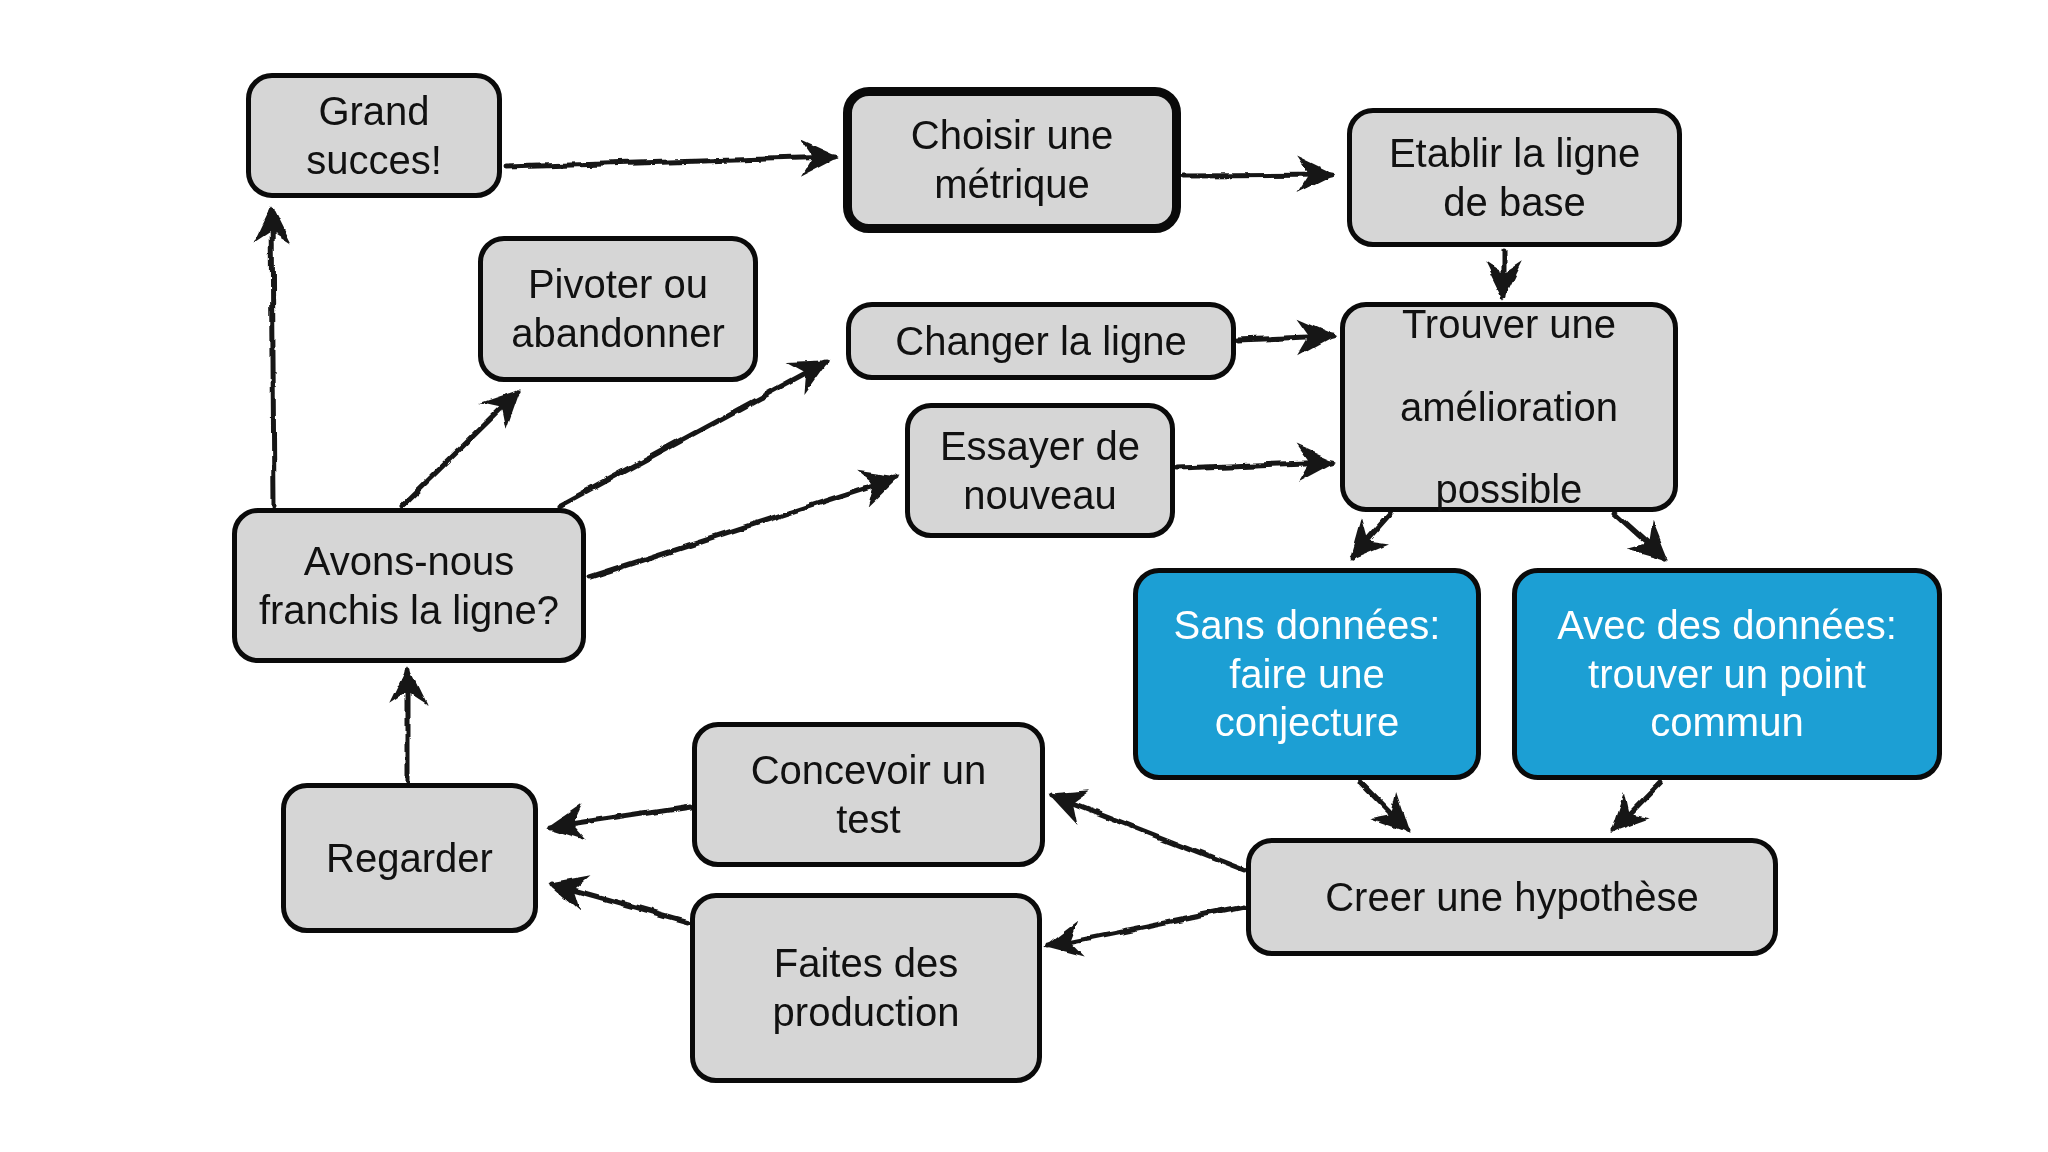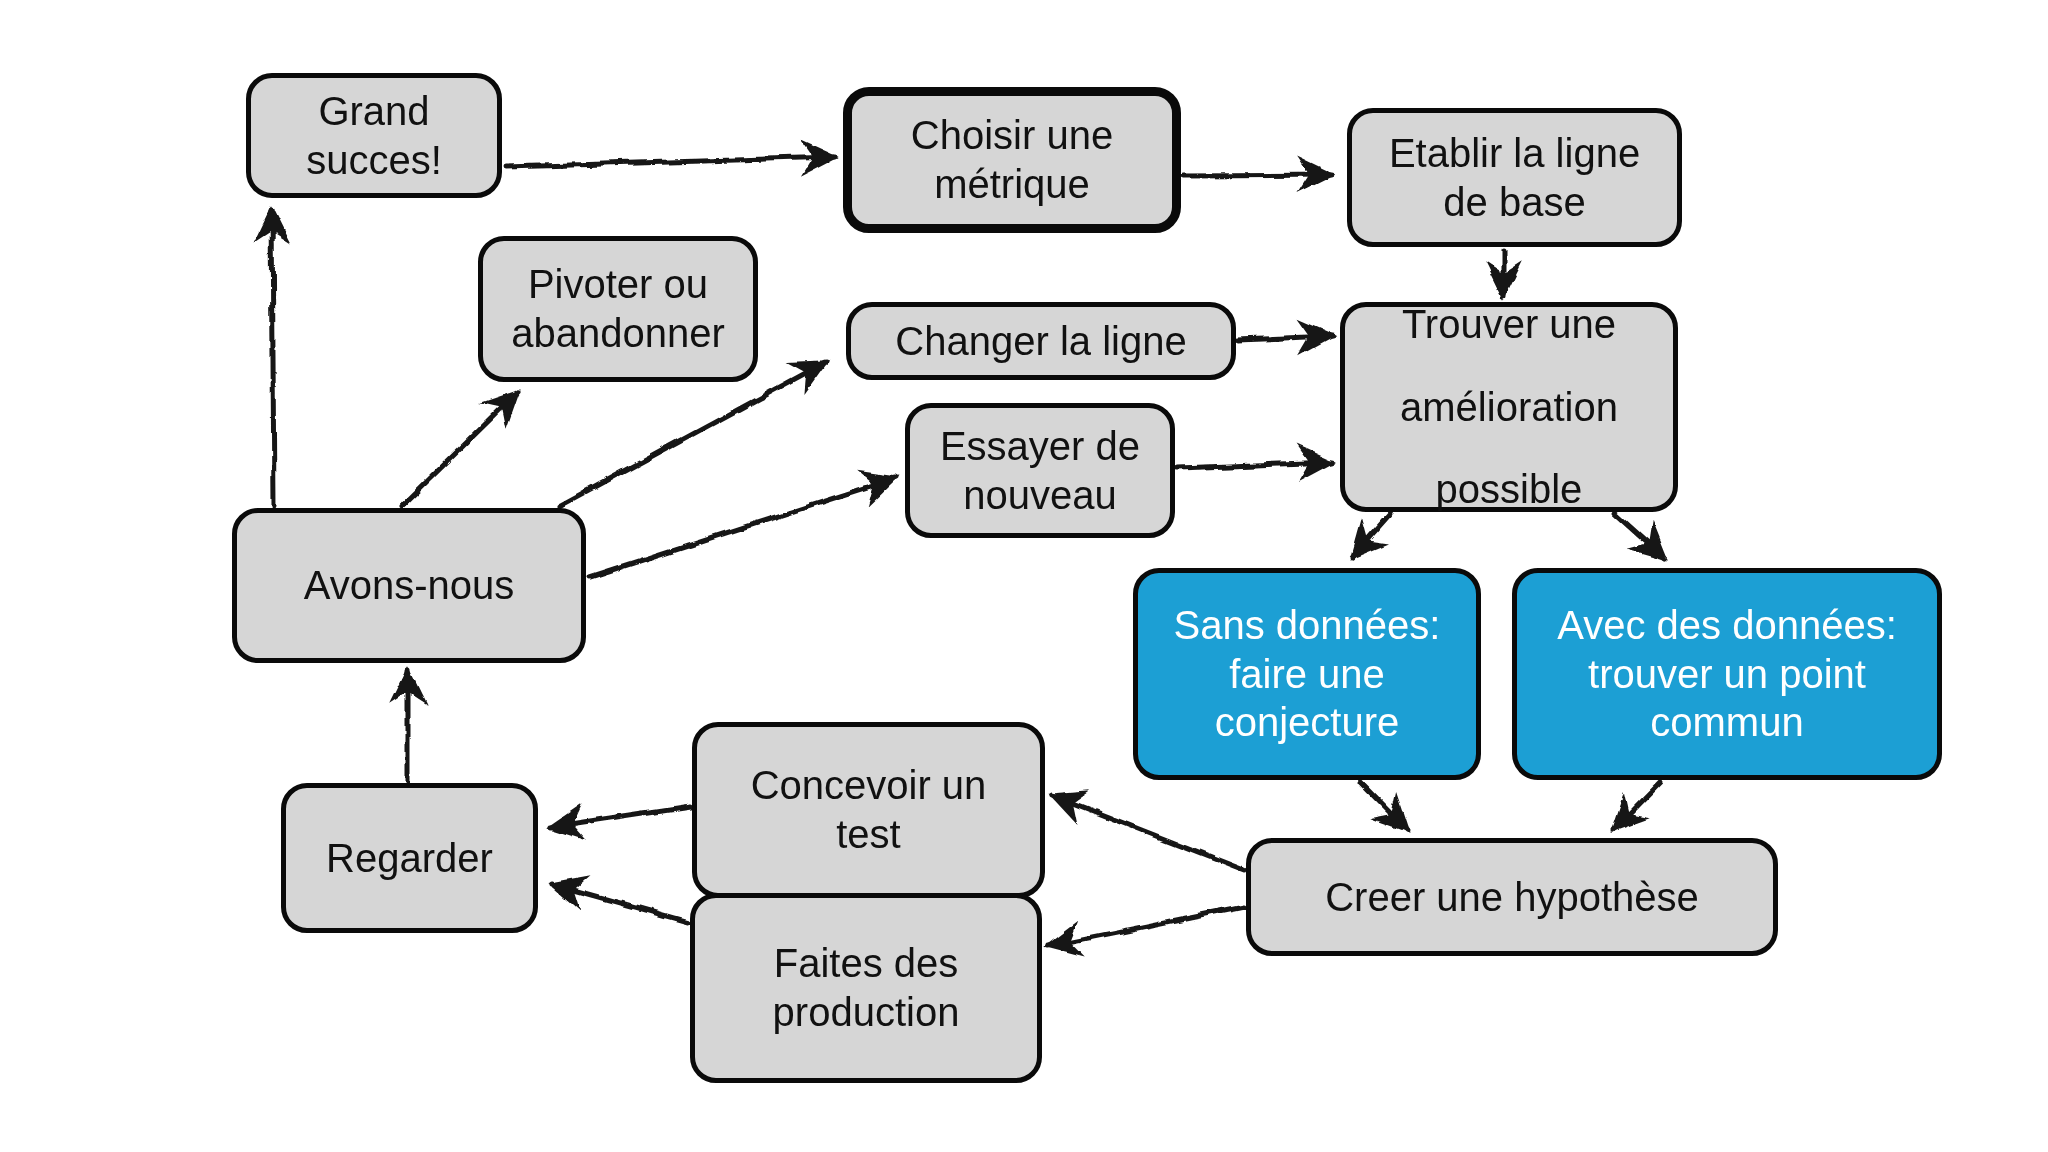--- a/index.html
+++ b/index.html
@@ -86,32 +86,33 @@
       <div class="nline">Essayer de</div>
       <div class="nline">nouveau</div>
     </div>
     <div class="node" style="left: 1340px; top: 302px; width: 338px; height: 210px; gap: 34px;">
       <div class="nline">Trouver une</div>
       <div class="nline">amélioration</div>
       <div class="nline">possible</div>
     </div>
     <div class="node" style="left: 232px; top: 508px; width: 354px; height: 155px;">
       <div class="nline">Avons-nous</div>
+      <div class="nline">franchis la ligne?</div>
     </div>
     <div class="node highlight" style="left: 1133px; top: 568px; width: 348px; height: 212px;">
       <div class="nline">Sans données:</div>
       <div class="nline">faire une</div>
       <div class="nline">conjecture</div>
     </div>
     <div class="node highlight" style="left: 1512px; top: 568px; width: 430px; height: 212px;">
       <div class="nline">Avec des données:</div>
       <div class="nline">trouver un point</div>
       <div class="nline">commun</div>
     </div>
-    <div class="node" style="left: 692px; top: 722px; width: 353px; height: 176px;">
+    <div class="node" style="left: 692px; top: 722px; width: 353px; height: 145px;">
       <div class="nline">Concevoir un</div>
       <div class="nline">test</div>
     </div>
     <div class="node" style="left: 281px; top: 783px; width: 257px; height: 150px;">
       <div class="nline">Regarder</div>
     </div>
     <div class="node" style="left: 690px; top: 893px; width: 352px; height: 190px;">
       <div class="nline">Faites des</div>
       <div class="nline">production</div>
     </div>

